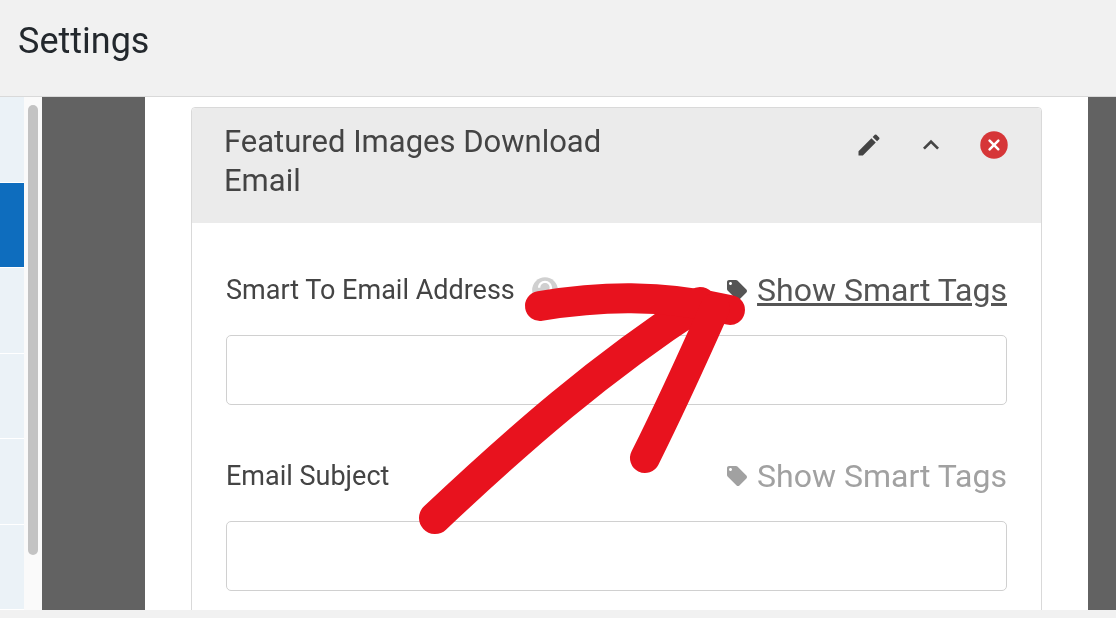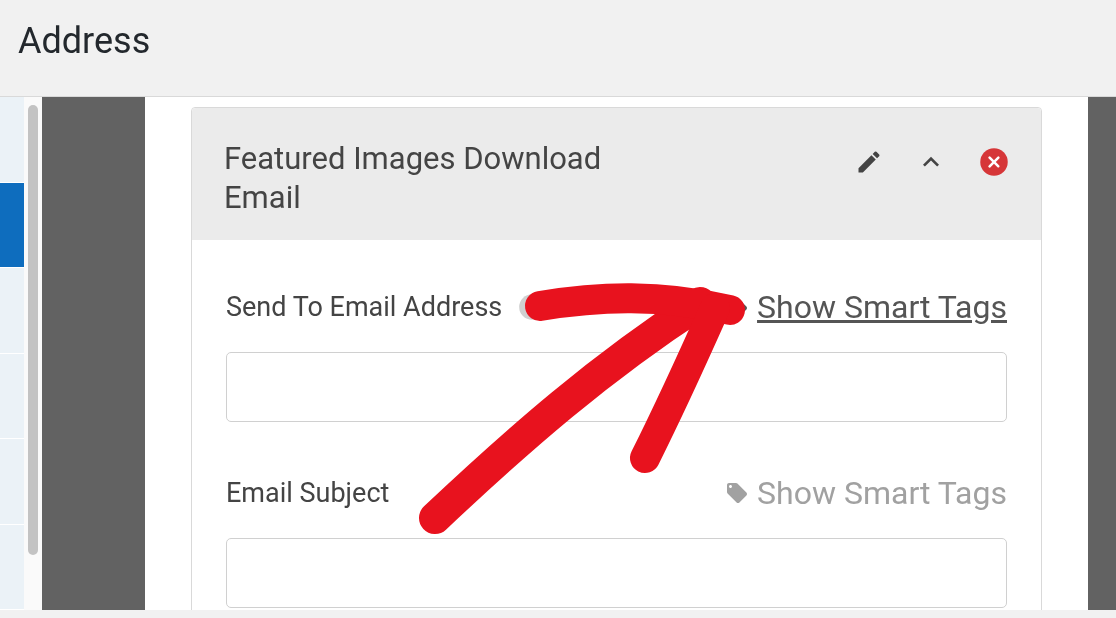--- a/index.html
+++ b/index.html
@@ -88,21 +88,21 @@
     }
 
     .panel {
       border: 1px solid #d9d9d9;
       border-radius: 4px;
       background: #ffffff;
     }
 
     .panel-header {
       background: #ebebeb;
-      padding: 32px 32px 22px 32px;
+      padding: 15px 32px 22px 32px;
       display: flex;
       align-items: flex-start;
       justify-content: space-between;
       border-top-left-radius: 4px;
       border-top-right-radius: 4px;
     }
 
     .panel-title {
       font-size: 31px;
       font-weight: 400;
@@ -194,21 +194,21 @@
       width: 360px;
       height: 280px;
       pointer-events: none;
       z-index: 100;
     }
   </style>
 </head>
 <body>
 
 <div class="page-header">
-  <h1 class="page-title">Address</h1>
+  <h1 class="page-title">Settings</h1>
 </div>
 
 <div class="layout">
 
   <div class="sidebar">
     <div class="sidebar-row"></div>
     <div class="sidebar-row active"></div>
     <div class="sidebar-row"></div>
     <div class="sidebar-row"></div>
     <div class="sidebar-row"></div>
@@ -244,21 +244,21 @@
             </svg>
           </span>
         </div>
       </div>
 
       <div class="panel-body">
 
         <div class="field-group">
           <div class="field-row">
             <div class="field-label-wrap">
-              <span class="field-label">Send To Email Address</span>
+              <span class="field-label">Smart To Email Address</span>
               <span class="help-icon">
                 <svg width="28" height="28" viewBox="0 0 24 24">
                   <circle cx="12" cy="12" r="11" fill="#d0d0d0"></circle>
                   <path fill="#ffffff" d="M11 18h2v-2h-2v2zm1-14C8.69 4 6 6.69 6 10h2c0-2.21 1.79-4 4-4s4 1.79 4 4c0 2-3 2.5-3 6h2c0-2.5 3-3 3-6 0-3.31-2.69-6-6-6z"></path>
                 </svg>
               </span>
             </div>
             <a class="smart-tags active">
               <svg width="24" height="24" viewBox="0 0 24 24">
                 <path fill="#555555" d="M21.41 11.58l-9-9C12.05 2.22 11.55 2 11 2H4c-1.1 0-2 .9-2 2v7c0 .55.22 1.05.59 1.42l9 9c.36.36.86.58 1.41.58s1.05-.22 1.41-.59l7-7c.37-.36.59-.86.59-1.41s-.23-1.06-.59-1.42zM5.5 7C4.67 7 4 6.33 4 5.5S4.67 4 5.5 4 7 4.67 7 5.5 6.33 7 5.5 7z"></path>

